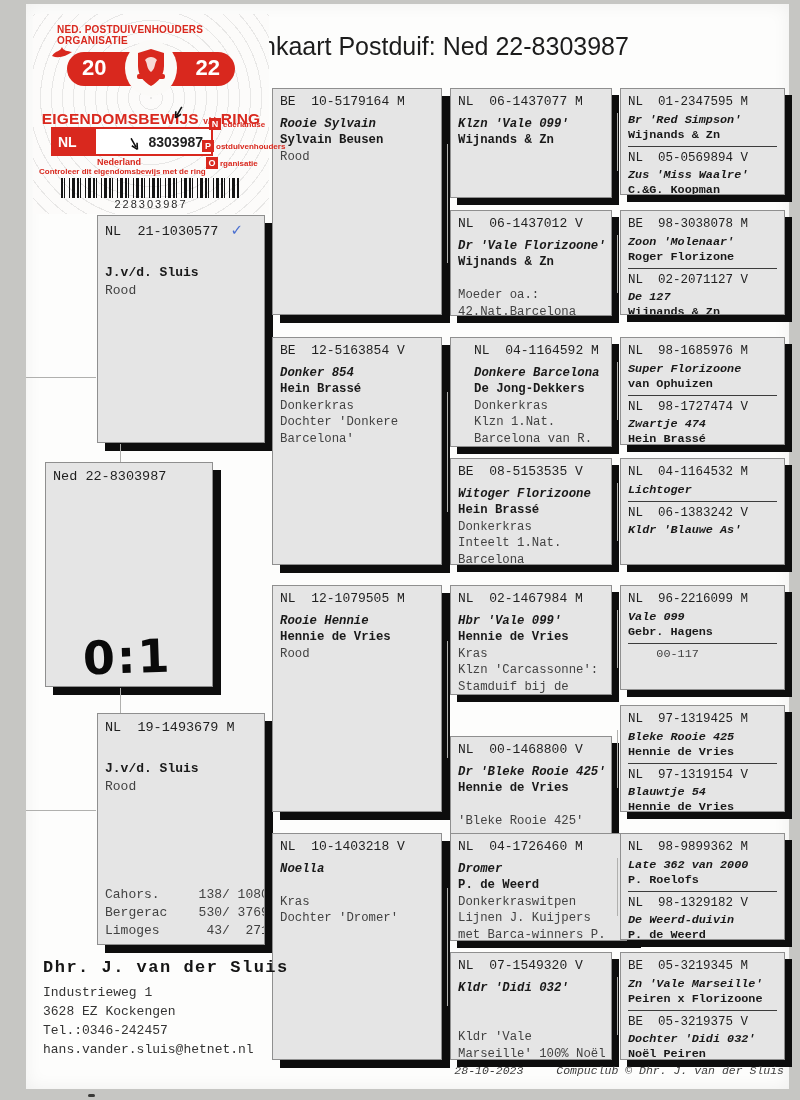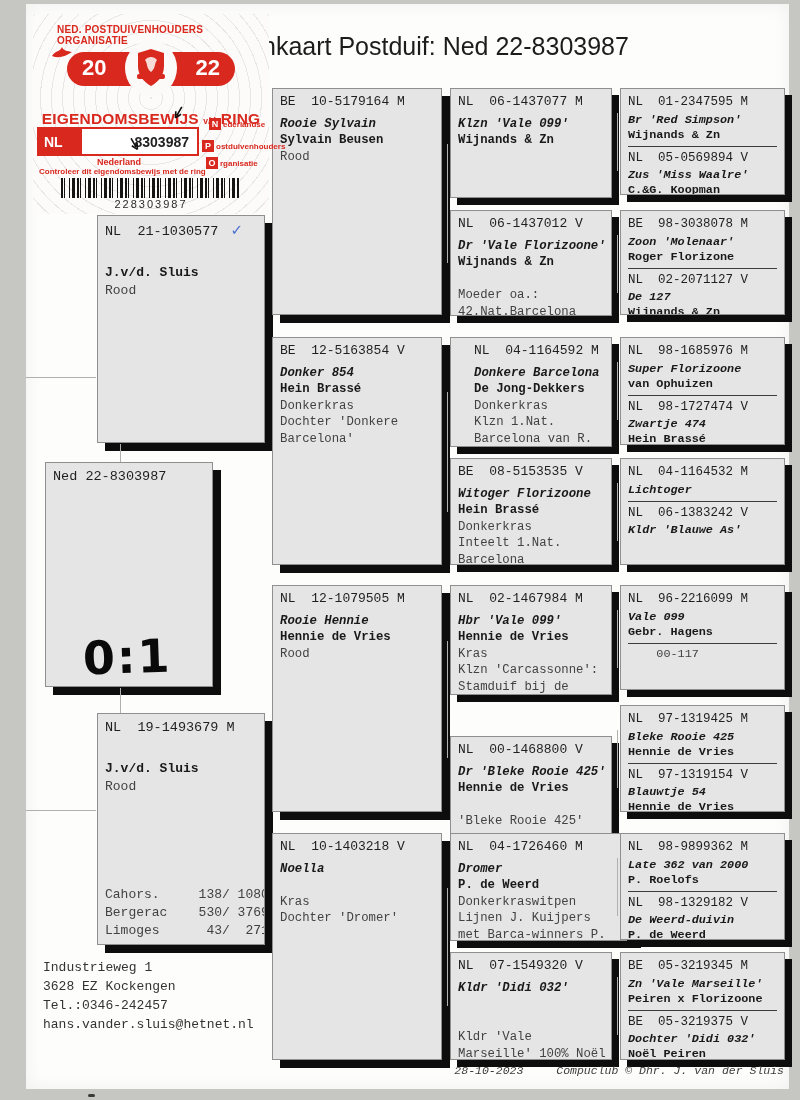--- a/index.html
+++ b/index.html
@@ -15,21 +15,21 @@
   .dove{position:absolute;left:18px;top:30px;}
   .pill{position:absolute;left:34px;top:38px;width:168px;height:34px;background:var(--accent-red);
         border-radius:17px;z-index:1;}
   .yr{position:absolute;top:3px;font-size:22px;font-weight:bold;color:#fff;font-family:"Liberation Sans",sans-serif;}
   .yr-l{left:15px;} .yr-r{right:15px;}
   .crest{position:absolute;left:92px;top:26px;width:52px;height:56px;background:#fbfaf8;border-radius:50%;
          z-index:2;display:flex;align-items:center;justify-content:center;}
   .eig{position:absolute;top:80px;left:2px;right:2px;text-align:center;color:var(--accent-red);
        font-weight:bold;font-size:15.5px;letter-spacing:.2px;white-space:nowrap;margin-top:16px;}
   .eig .vd{font-size:8.5px;vertical-align:baseline;}
-  .ringbox{position:absolute;top:113px;left:4px;width:158px;height:25px;border:2px solid var(--accent-red);
+  .ringbox{position:absolute;top:113px;left:18px;width:158px;height:25px;border:2px solid var(--accent-red);
            background:#fff;display:flex;align-items:stretch;}
   .ringbox .cc{width:38px;background:var(--accent-red);color:#fff;font-weight:bold;font-size:14px;
                display:flex;align-items:center;padding-left:5px;}
   .ringbox .rn{flex:1;display:flex;align-items:center;justify-content:flex-end;padding-right:8px;
                font-weight:bold;font-size:14px;color:#222;}
   .npo-row{position:absolute;display:flex;align-items:flex-start;}
   .npo-letter{width:12px;height:12px;background:var(--accent-red);color:#fff;font-size:9px;font-weight:bold;
               display:flex;align-items:center;justify-content:center;}
   .npo-rest{font-size:8px;font-weight:bold;color:var(--accent-red);margin-left:2px;margin-top:2px;}
   .nederland{position:absolute;top:143px;left:64px;font-size:9px;font-weight:bold;color:var(--accent-red);}
@@ -380,20 +380,21 @@
       <div class="cline" style="left: 617px; top: 235px; width: 1px; height: 58px;"></div>
       <div class="cline" style="left: 617px; top: 362px; width: 1px; height: 58px;"></div>
       <div class="cline" style="left: 617px; top: 483px; width: 1px; height: 58px;"></div>
       <div class="cline" style="left: 617px; top: 610px; width: 1px; height: 58px;"></div>
       <div class="cline" style="left: 617px; top: 730px; width: 1px; height: 58px;"></div>
       <div class="cline" style="left: 617px; top: 858px; width: 1px; height: 58px;"></div>
       <div class="cline" style="left: 617px; top: 977px; width: 1px; height: 58px;"></div>
     </div>
 
   <div class="owner">
+    <div class="owner-name">Dhr. J. van der Sluis</div>
     <div class="owner-line">Industrieweg 1</div>
     <div class="owner-line">3628 EZ  Kockengen</div>
     <div class="owner-line">Tel.:0346-242457</div>
     <div class="owner-line">hans.vander.sluis@hetnet.nl</div>
   </div>
 
   <div class="footer">
     <span>28-10-2023</span>
     <span class="credit">Compuclub © Dhr. J. van der Sluis</span>
   </div>

